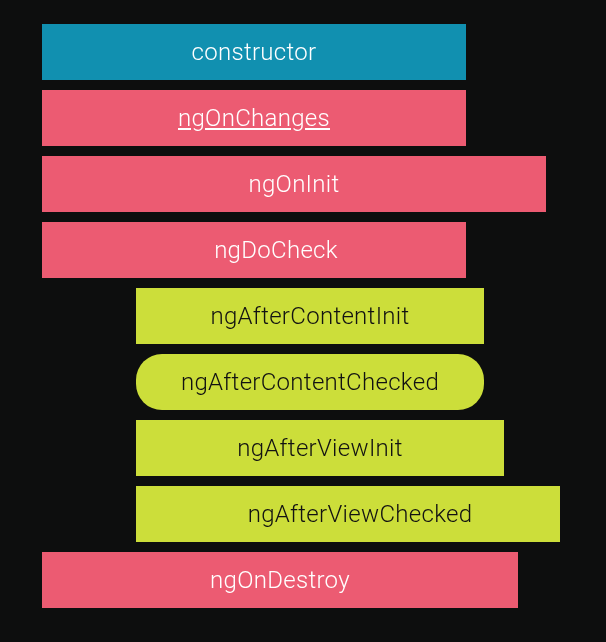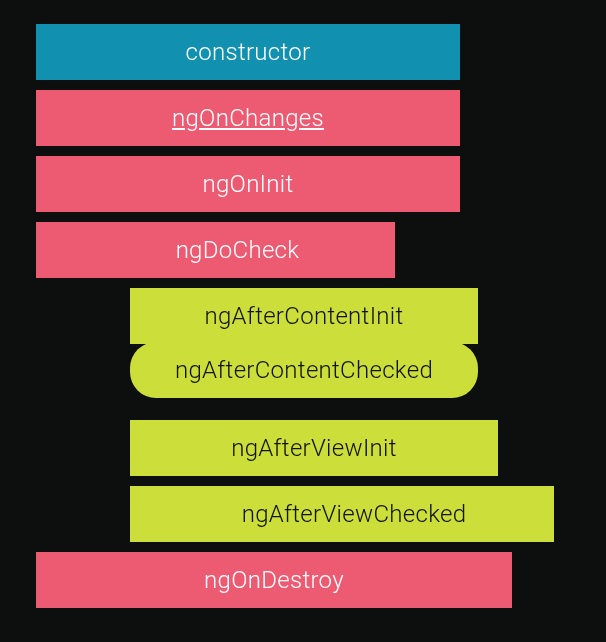--- a/index.html
+++ b/index.html
@@ -13,20 +13,21 @@
       overflow: hidden;
     }
     .block {
       position: absolute;
       height: 56px;
       display: flex;
       align-items: center;
       justify-content: center;
       font-size: 24px;
       letter-spacing: 0.3px;
+      margin-left: 6px;
     }
     .teal {
       background: #1190b0;
       color: #ffffff;
     }
     .pink {
       background: #ec5b72;
       color: #ffffff;
     }
     .lime {
@@ -38,33 +39,33 @@
 <body>
 
 <div class="block teal" style="left:36px; top:24px; width:424px;">
   <span>constructor</span>
 </div>
 
 <div class="block pink" style="left:36px; top:90px; width:424px;text-decoration:underline;">
   <span>ngOnChanges</span>
 </div>
 
-<div class="block pink" style="left:36px; top:156px; width:424px;">
+<div class="block pink" style="left:36px; top:156px; width:504px;">
   <span>ngOnInit</span>
 </div>
 
-<div class="block pink" style="left:36px; top:222px; width:359px;padding-left:44px;">
+<div class="block pink" style="left:36px; top:222px; width:424px;padding-left:44px;">
   <span>ngDoCheck</span>
 </div>
 
 <div class="block lime" style="left:130px; top:288px; width:348px;">
   <span>ngAfterContentInit</span>
 </div>
 
-<div class="block lime" style="left:130px; top:342px; width:348px;border-radius:26px;">
+<div class="block lime" style="left:130px; top:354px; width:348px;border-radius:26px;">
   <span>ngAfterContentChecked</span>
 </div>
 
 <div class="block lime" style="left:130px; top:420px; width:368px;">
   <span>ngAfterViewInit</span>
 </div>
 
 <div class="block lime" style="left:130px; top:486px; width:424px;padding-left:24px;">
   <span>ngAfterViewChecked</span>
 </div>

